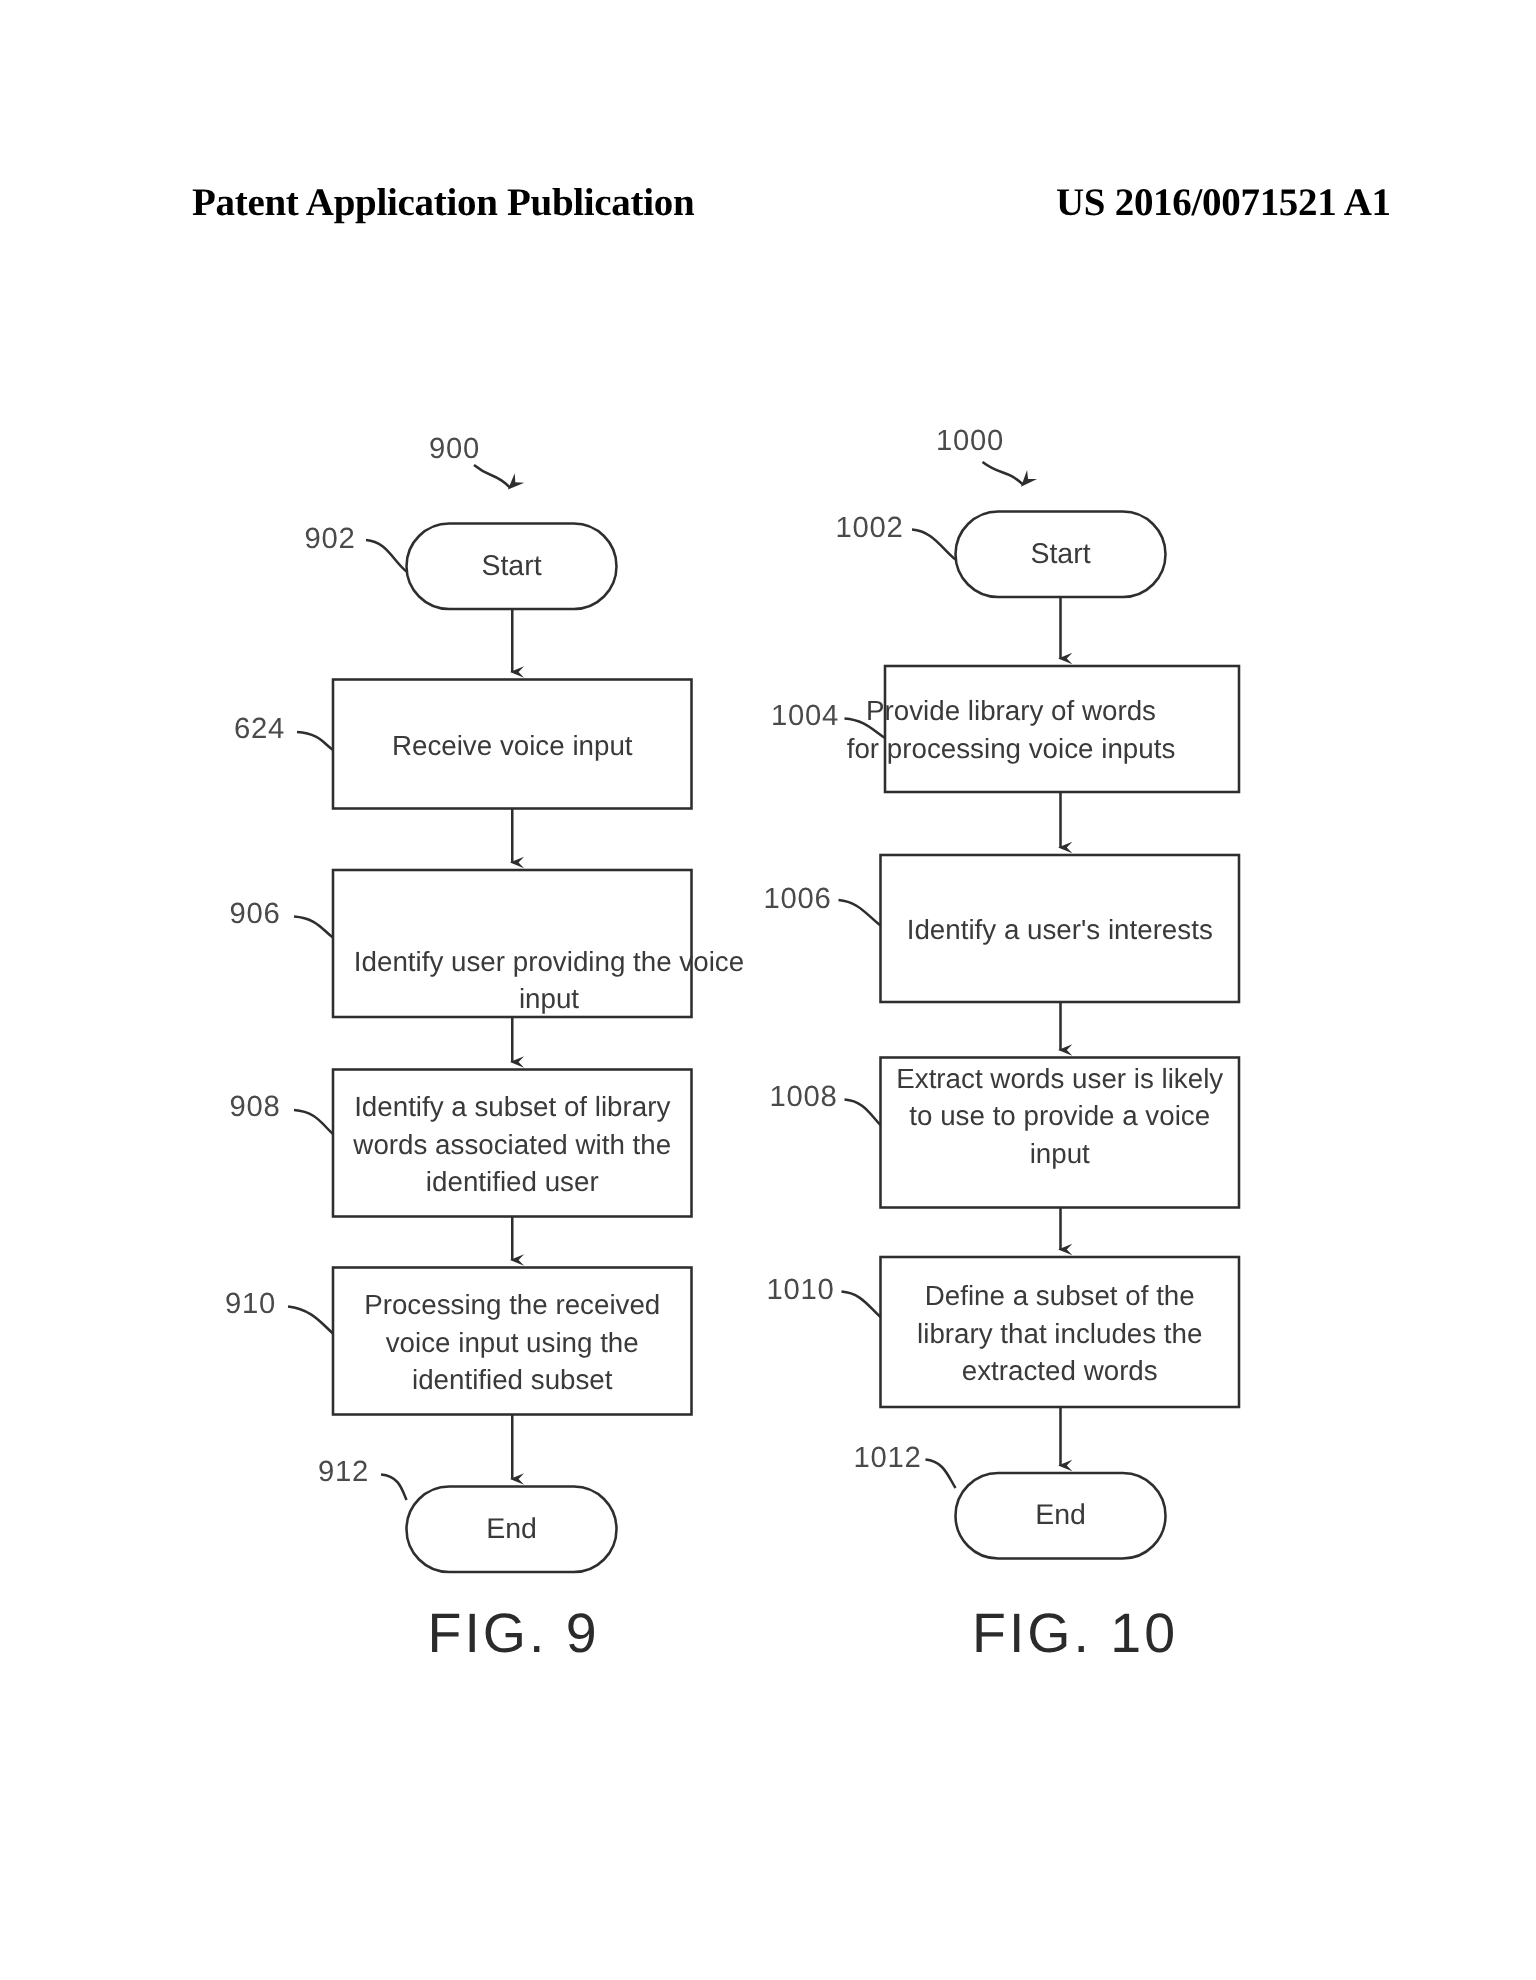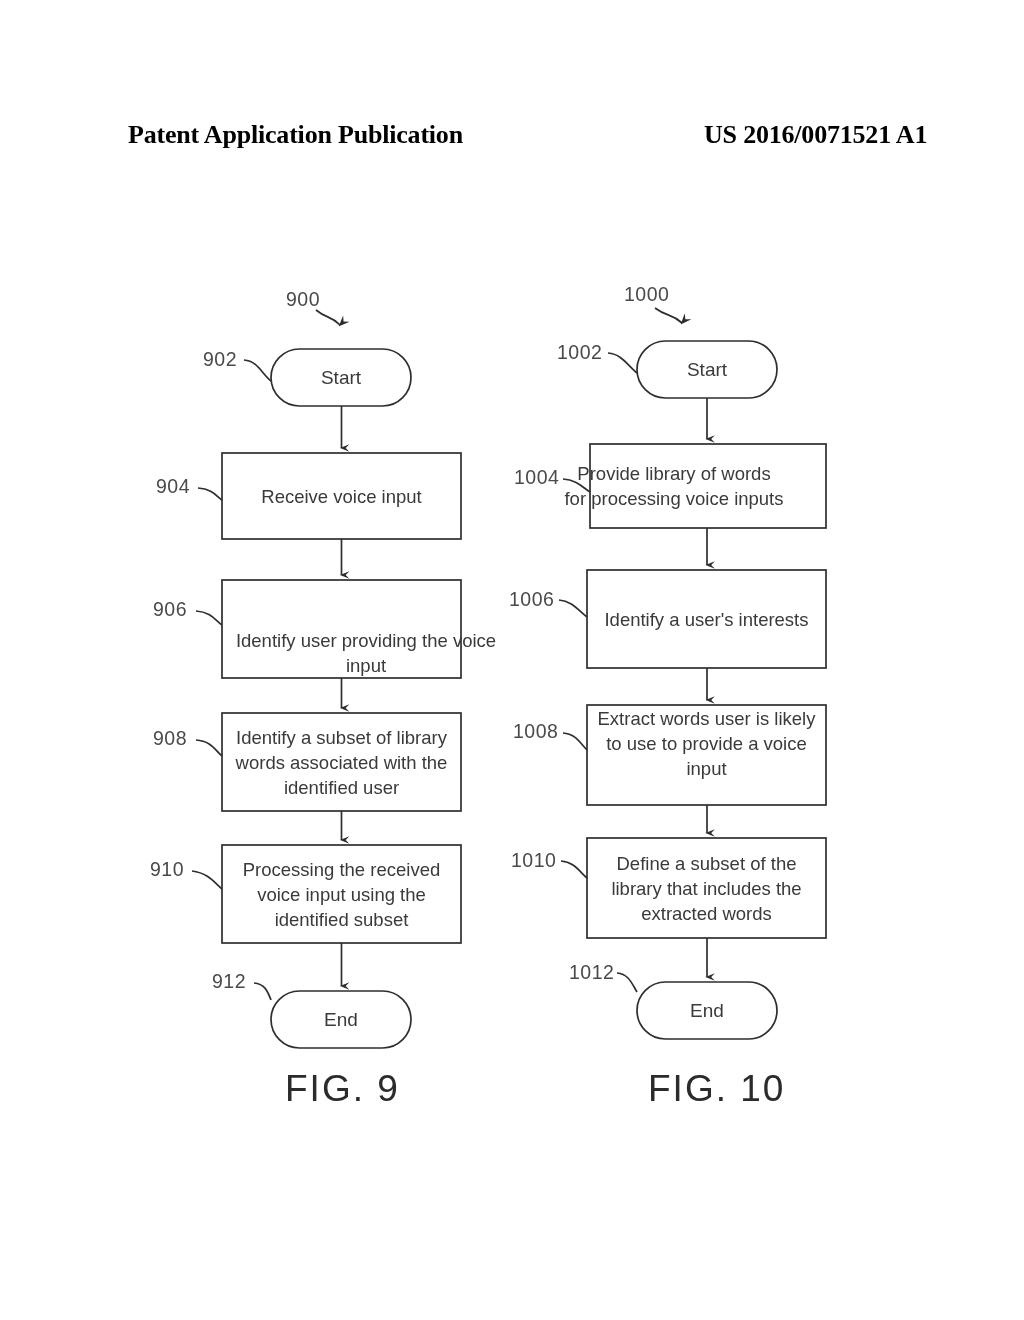--- a/index.html
+++ b/index.html
@@ -198,21 +198,21 @@
 <div class="node-text" style="left:587px; top:705px; width:239px; height:76px;">Extract words user is likely to use to provide a voice input</div>
 
 <div class="node-text" style="left:587px; top:838px; width:239px; height:100px;">Define a subset of the library that includes the extracted words</div>
 
 <div class="node-text pill-text" style="left:637px; top:982px; width:140px; height:57px;">End</div>
 
 <div class="ref-num" style="left:286px; top:288px;">900</div>
 
 <div class="ref-num" style="left:203px; top:348px;">902</div>
 
-<div class="ref-num" style="left:156px; top:475px;">904</div>
+<div class="ref-num" style="left:156px; top:475px;">624</div>
 
 <div class="ref-num" style="left:153px; top:598px;">906</div>
 
 <div class="ref-num" style="left:153px; top:727px;">908</div>
 
 <div class="ref-num" style="left:150px; top:858px;">910</div>
 
 <div class="ref-num" style="left:212px; top:970px;">912</div>
 
 <div class="ref-num" style="left:624px; top:283px;">1000</div>

